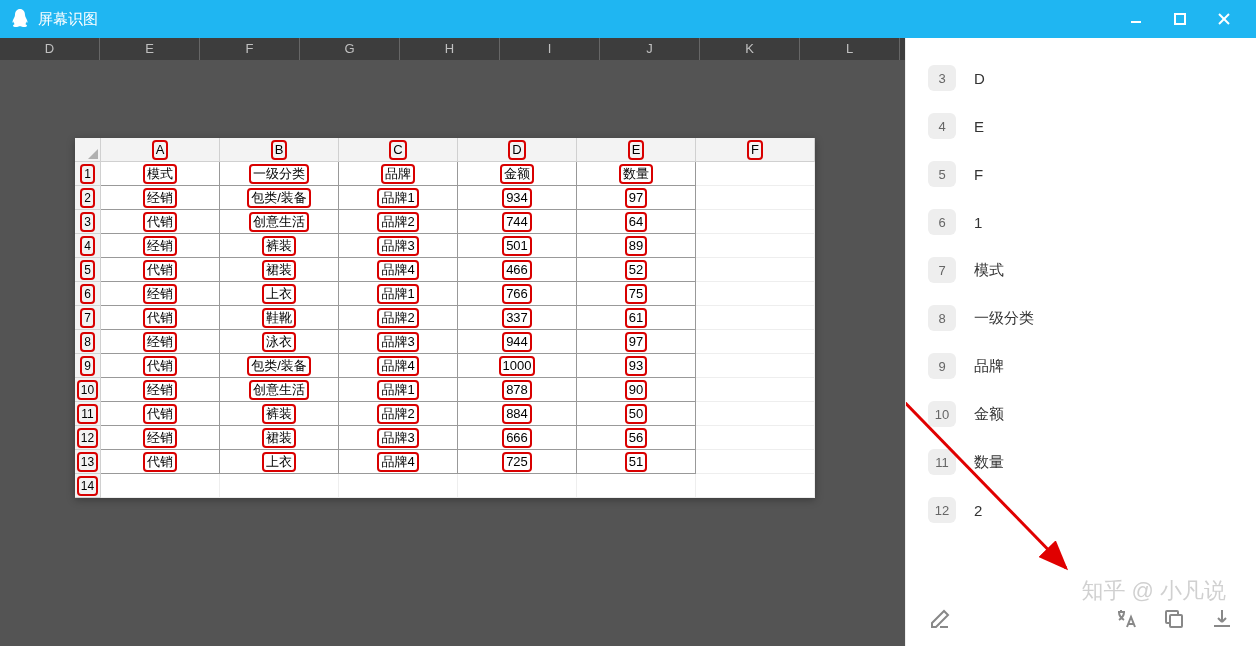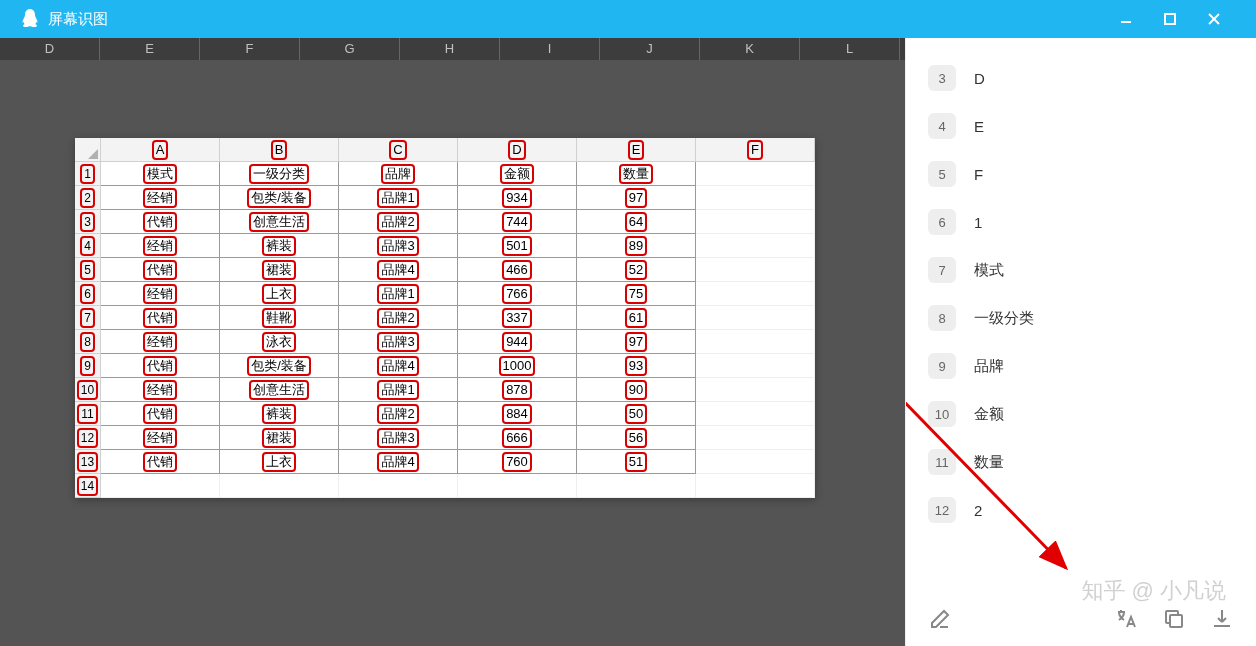--- a/index.html
+++ b/index.html
@@ -1,19 +1,19 @@
 <!DOCTYPE html>
 <html><head>
 <meta charset="utf-8">
 <style>
 * { margin: 0; padding: 0; box-sizing: border-box; }
 body { font-family: "Microsoft YaHei", Arial, sans-serif; background: #fff; width: 1256px; height: 646px; overflow: hidden; position: relative; }
 
 
-.titlebar { background: #1FB6F2; height: 38px; display: flex; align-items: center; padding: 0 20px; color: #fff; }
+.titlebar { background: #1FB6F2; height: 38px; display: flex; align-items: center; padding: 0 10px; color: #fff; }
 .titlebar .logo { margin-right: 8px; display: flex; align-items: center; }
 .titlebar .title { font-size: 15px; }
 .titlebar .spacer { flex: 1; }
 .titlebar .winbtn { width: 44px; height: 38px; display: flex; align-items: center; justify-content: center; cursor: pointer; }
 
 
 .main { display: flex; height: calc(646px - 38px); }
 .left-pane { width: 905px; background: #545454; position: relative; }
 .right-pane { flex: 1; background: #fff; position: relative; border-left: 1px solid #eee; }
 
@@ -211,21 +211,21 @@
             <div class="cell"><span class="hl">品牌3</span></div>
             <div class="cell"><span class="hl">666</span></div>
             <div class="cell"><span class="hl">56</span></div>
             <div class="cell nb"></div>
           </div>
           <div class="row">
             <div class="rownum"><span class="hl">13</span></div>
             <div class="cell"><span class="hl">代销</span></div>
             <div class="cell"><span class="hl">上衣</span></div>
             <div class="cell"><span class="hl">品牌4</span></div>
-            <div class="cell"><span class="hl">760</span></div>
+            <div class="cell"><span class="hl">725</span></div>
             <div class="cell"><span class="hl">51</span></div>
             <div class="cell nb"></div>
           </div>
           <div class="row">
             <div class="rownum"><span class="hl">14</span></div>
             <div class="cell nb"></div>
             <div class="cell nb"></div>
             <div class="cell nb"></div>
             <div class="cell nb"></div>
             <div class="cell nb"></div>

